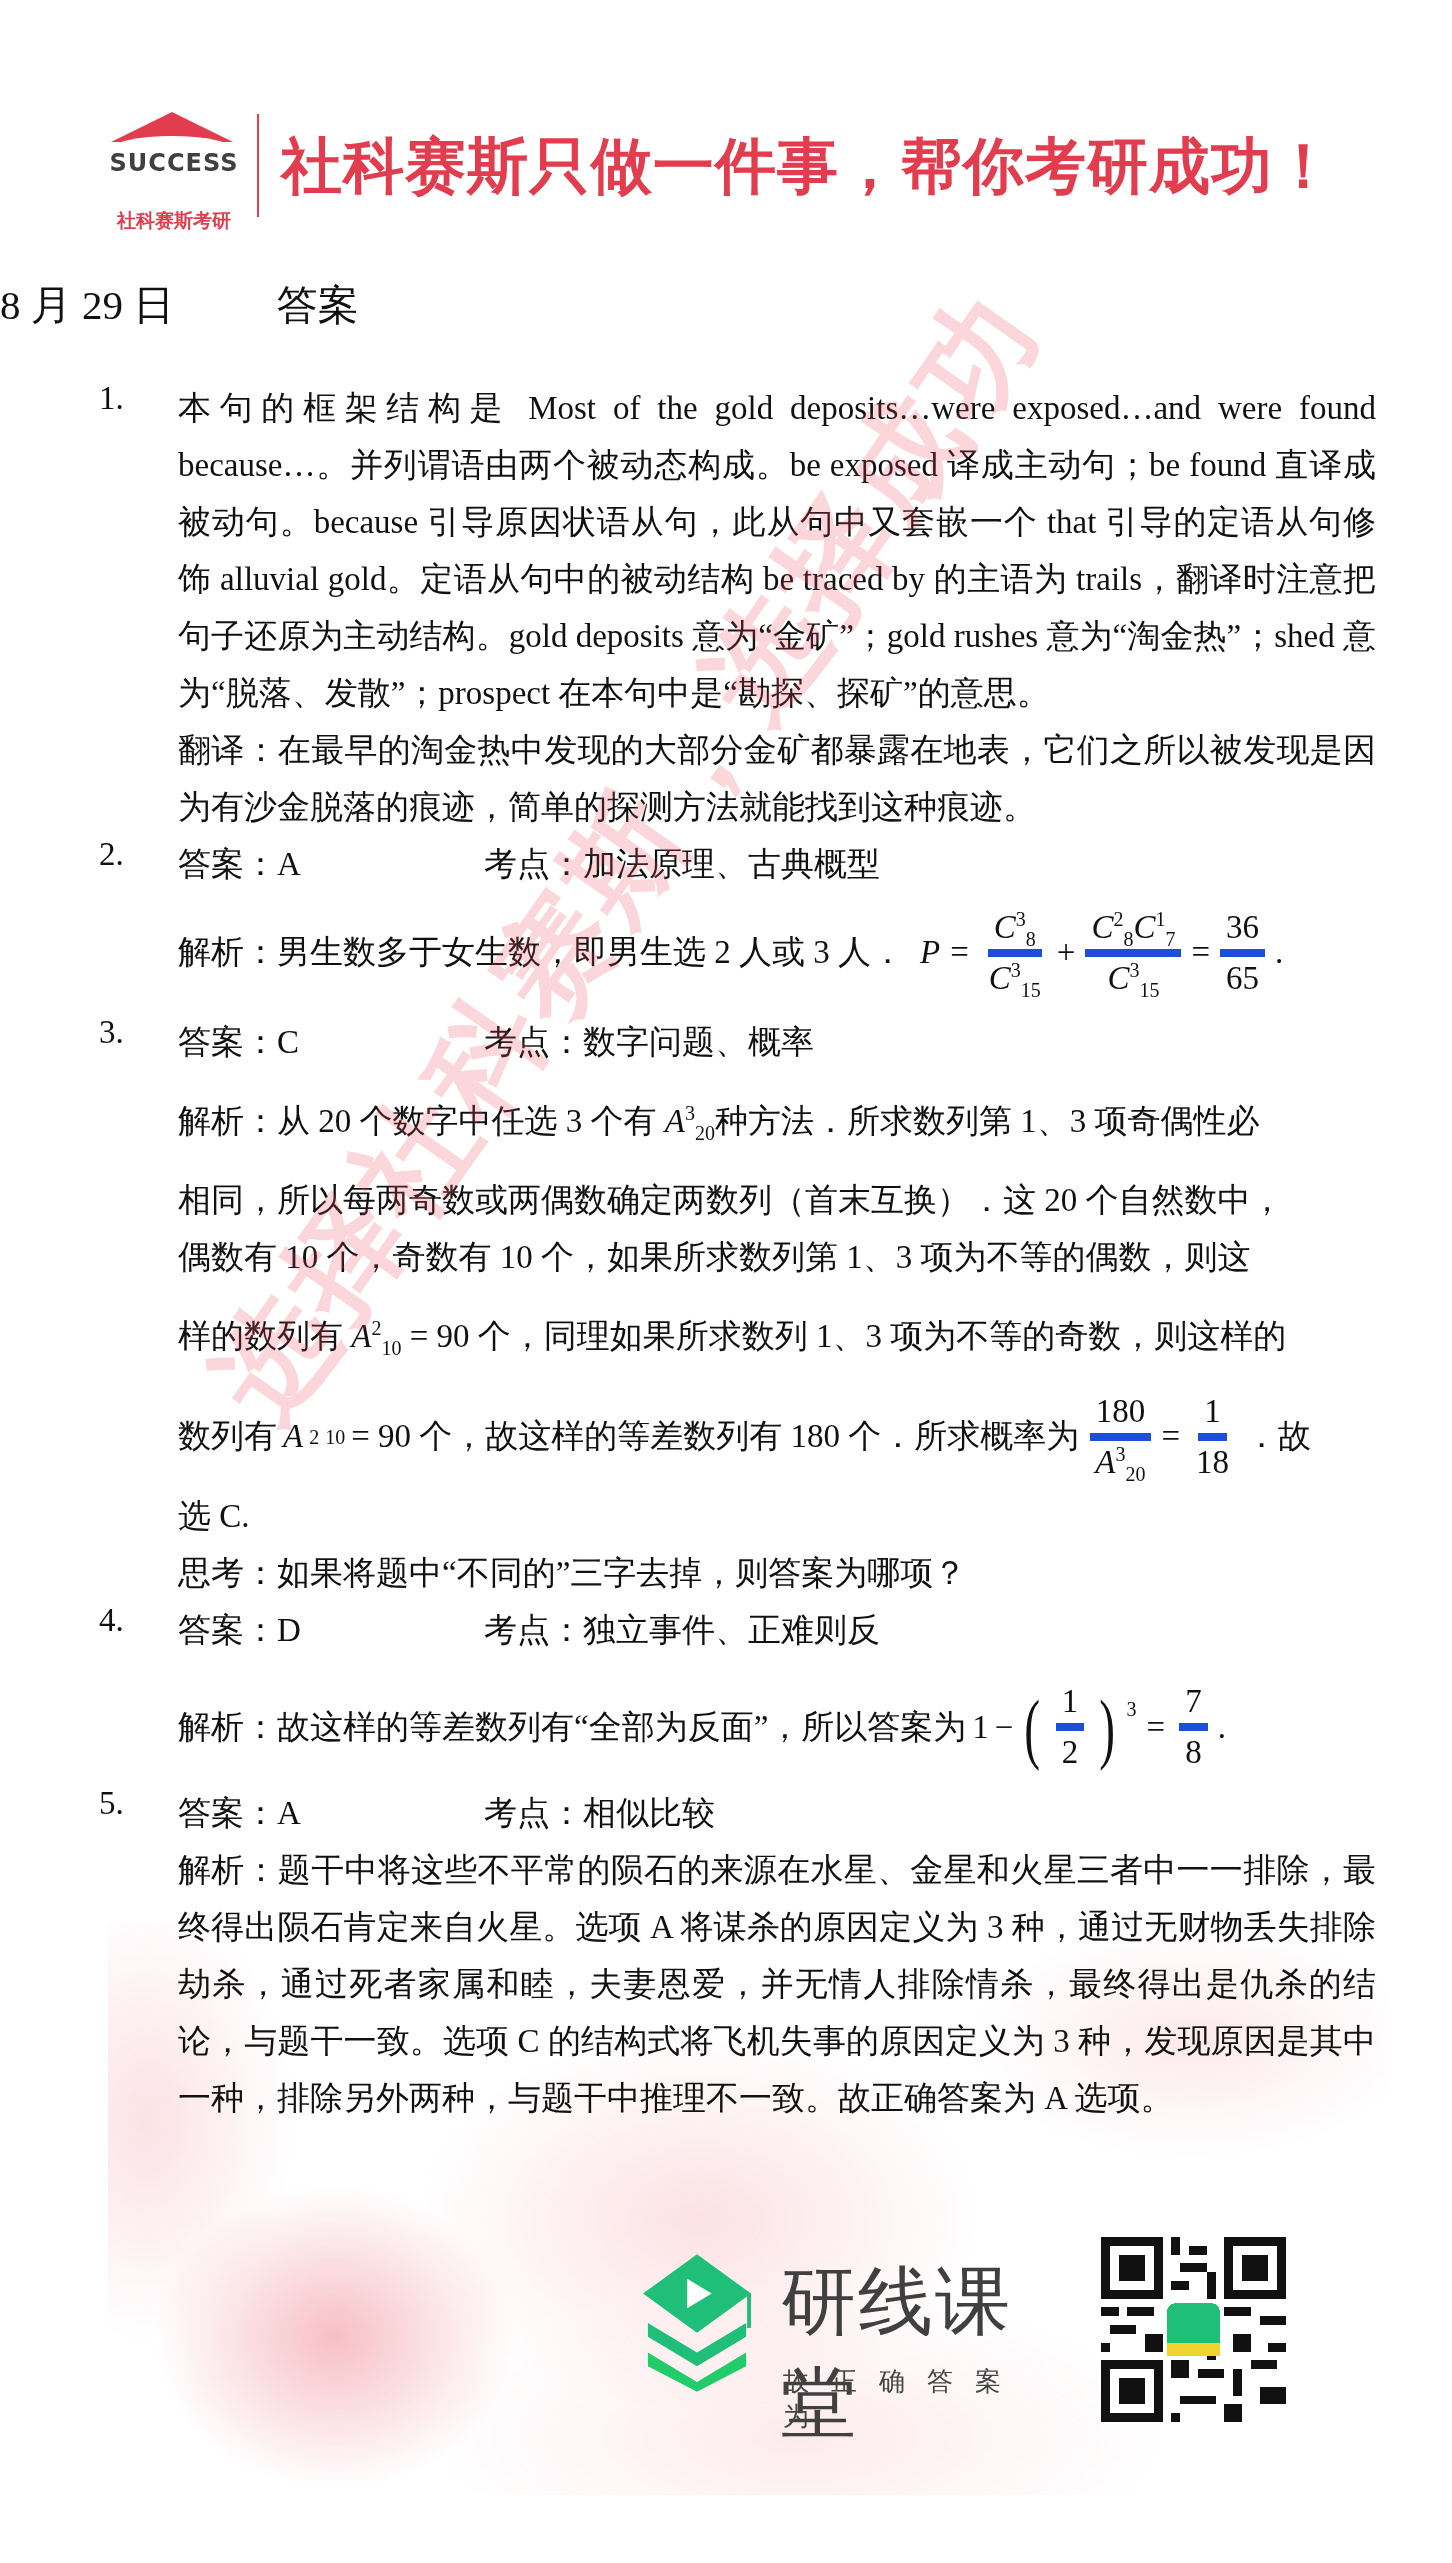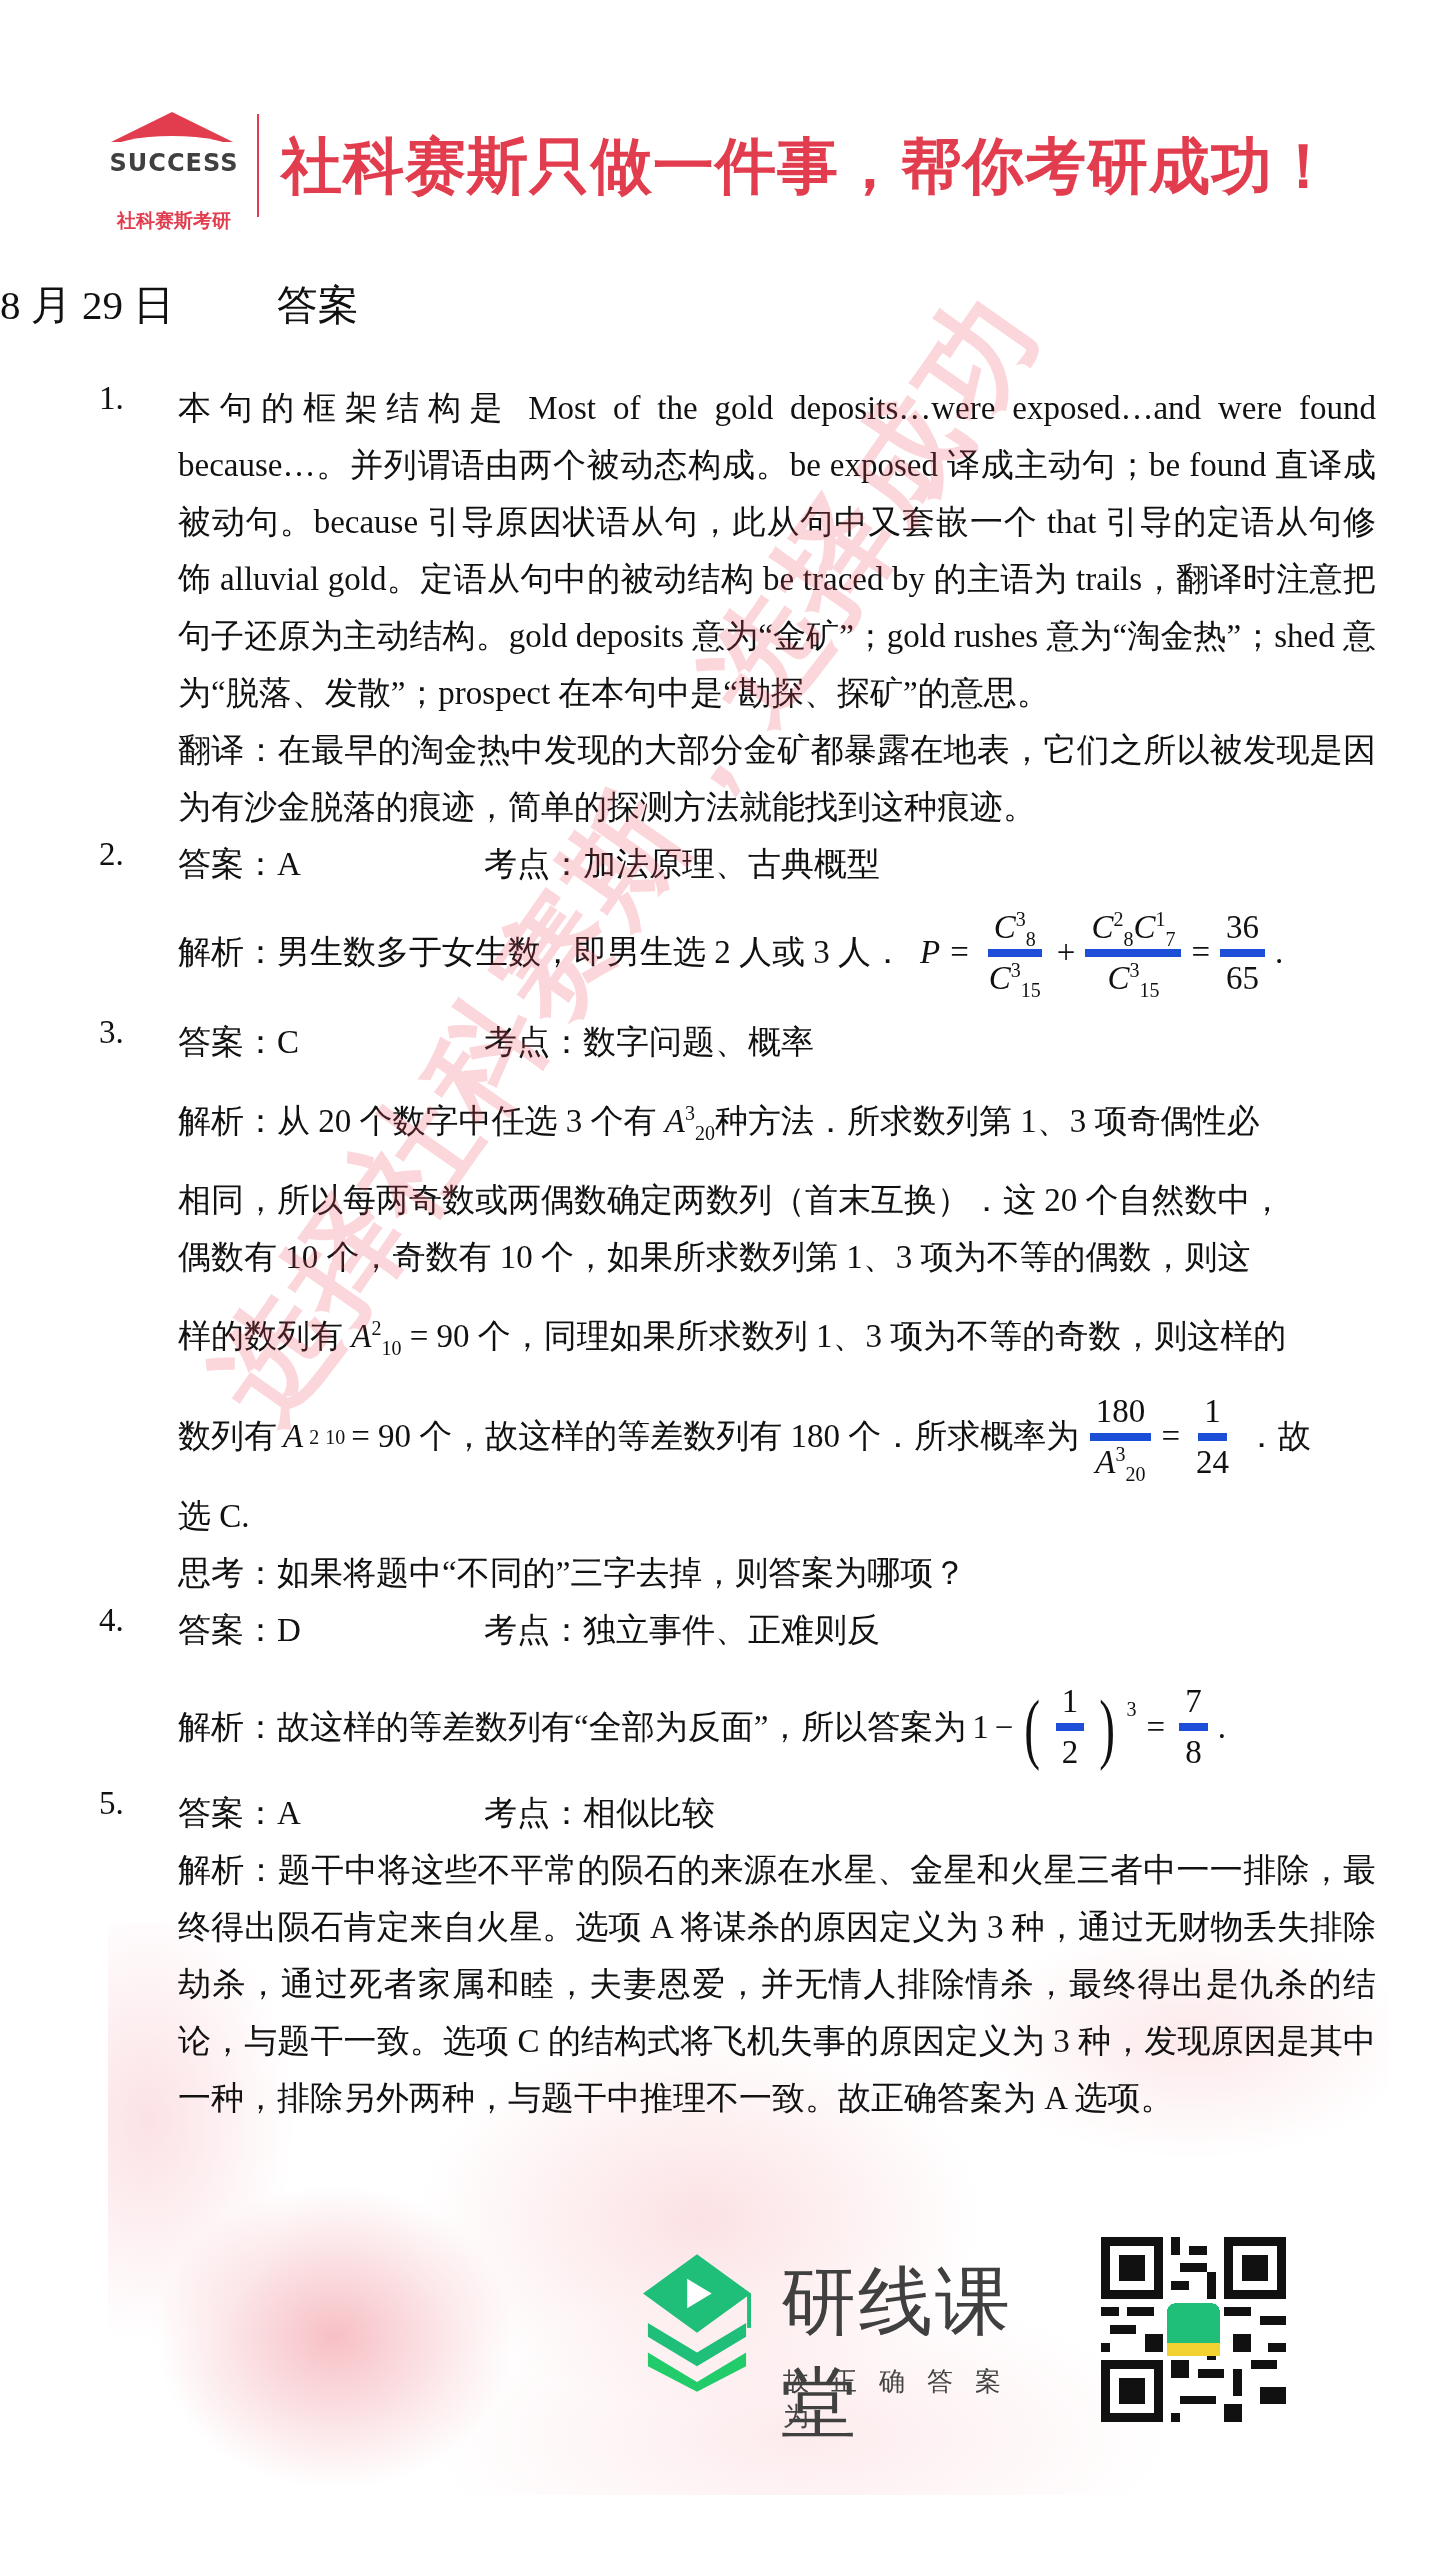--- a/index.html
+++ b/index.html
@@ -159,21 +159,21 @@
         <sup>2</sup>
         <sub>10</sub>
         <span> = 90 个，故这样的等差数列有 180 个．所求概率为</span>
       <span class="frac">
         <span class="n">180</span>
         <span class="d"><span class="it">A</span><sup>3</sup><sub>20</sub></span>
       </span>
       <span>=</span>
       <span class="frac">
         <span class="n">1</span>
-        <span class="d">24</span>
+        <span class="d">18</span>
       </span>
       <span>．故</span>
     </div>
     <div class="para" style="margin-top:4px;">选 C.</div>
     <div class="para">思考：如果将题中“不同的”三字去掉，则答案为哪项？</div>
   </div>
 
   <div class="item">
     <span class="num">4.</span>
     <div class="ans-line">

